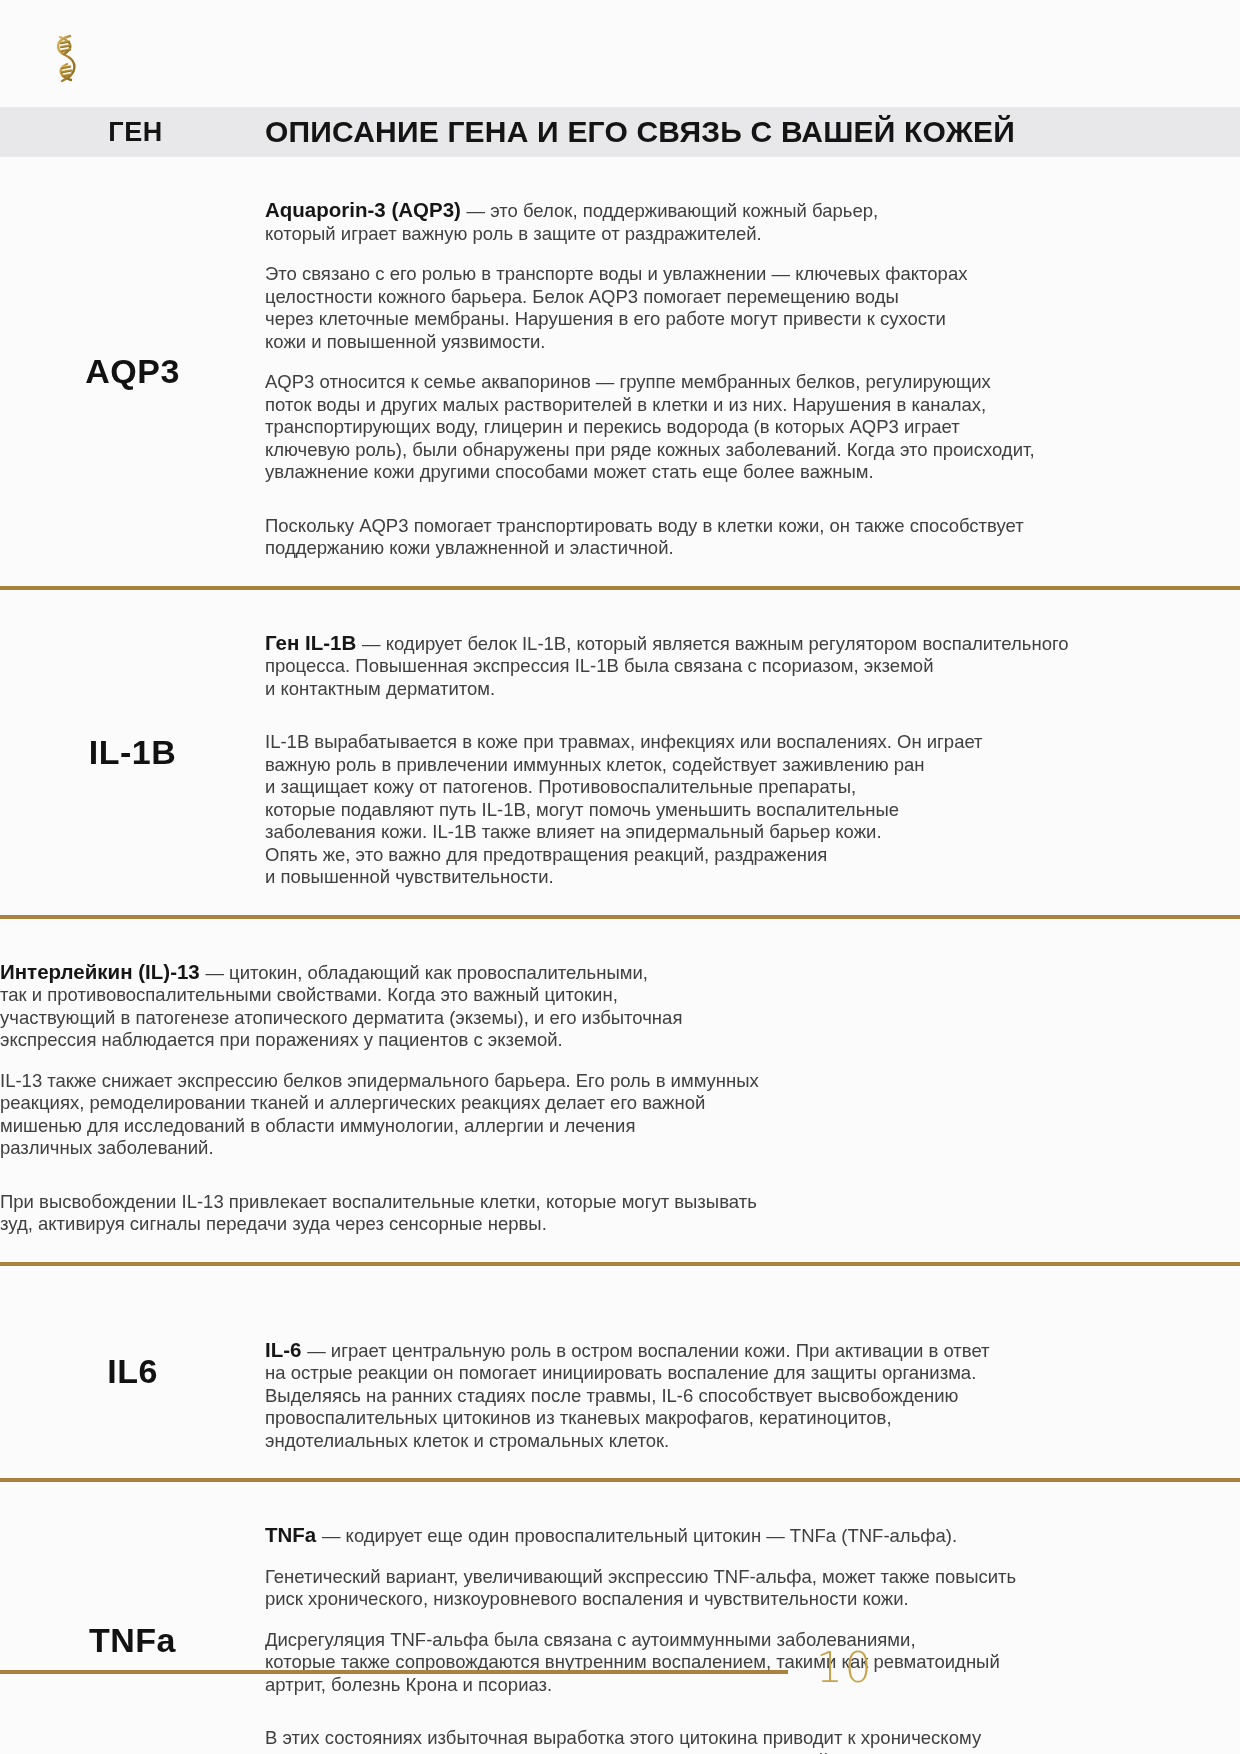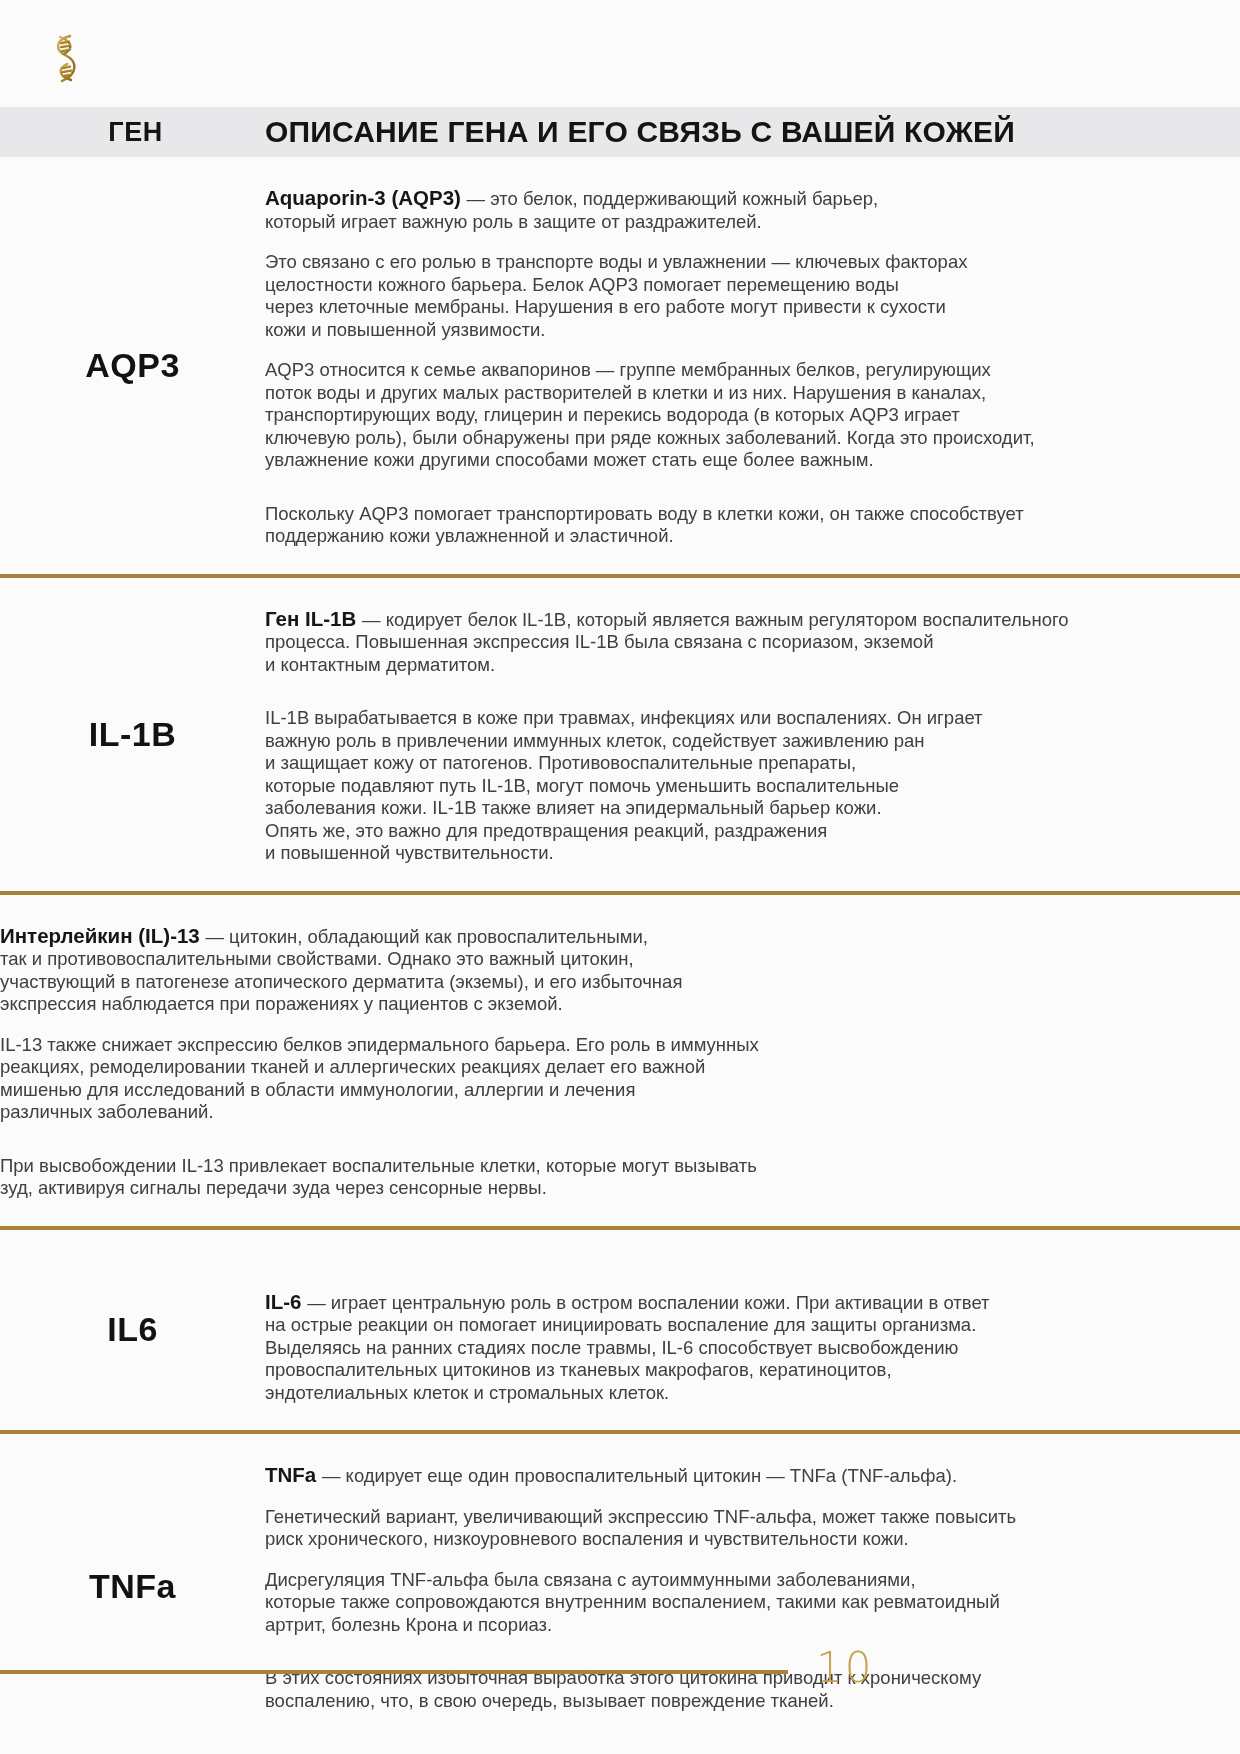--- a/index.html
+++ b/index.html
@@ -31,21 +31,21 @@
   }
   .col-desc{font-weight:700;font-size:30px;color:var(--heading-text);letter-spacing:.2px;}
   #sections{position:absolute;top:157px;left:0;right:0;}
   .gene-row{display:flex;}
   .gene-row + .gene-row{border-top:4px solid var(--gold);}
   .gene-name{
     flex:0 0 265px;
     display:flex;align-items:center;justify-content:center;
     font-size:34px;font-weight:700;color:#121212;letter-spacing:.5px;text-align:center;
   }
-  .gene-desc{flex:1;padding:30px 40px 26px 0;}
+  .gene-desc{flex:1;padding:42px 40px 26px 0;}
   .para{
     margin:0 0 18px 0;
     font-size:18.5px;line-height:22.5px;color:var(--body-text);
   }
   .para:last-child{margin-bottom:0;margin-top:31px;}
   .ptext{white-space:pre-line;}
   .lead{font-size:20.5px;font-weight:700;color:#161616;}
   .footer-rule{
     position:absolute;left:0;top:1670px;width:788px;height:4px;background:var(--gold);
   }
@@ -120,21 +120,21 @@
 которые подавляют путь IL-1B, могут помочь уменьшить воспалительные
 заболевания кожи. IL-1B также влияет на эпидермальный барьер кожи.
 Опять же, это важно для предотвращения реакций, раздражения
 и повышенной чувствительности.</span></p>
         </div>
   </section>
 
   <section class="gene-row">
     <div class="gene-desc">
           <p class="para"><strong class="lead">Интерлейкин (IL)-13 </strong><span class="ptext">— цитокин, обладающий как провоспалительными,
-так и противовоспалительными свойствами. Однако это важный цитокин,
+так и противовоспалительными свойствами. Когда это важный цитокин,
 участвующий в патогенезе атопического дерматита (экземы), и его избыточная
 экспрессия наблюдается при поражениях у пациентов с экземой.</span></p>
           <p class="para"><span class="ptext">IL-13 также снижает экспрессию белков эпидермального барьера. Его роль в иммунных
 реакциях, ремоделировании тканей и аллергических реакциях делает его важной
 мишенью для исследований в области иммунологии, аллергии и лечения
 различных заболеваний.</span></p>
           <p class="para"><span class="ptext">При высвобождении IL-13 привлекает воспалительные клетки, которые могут вызывать
 зуд, активируя сигналы передачи зуда через сенсорные нервы.</span></p>
         </div>
   </section>

